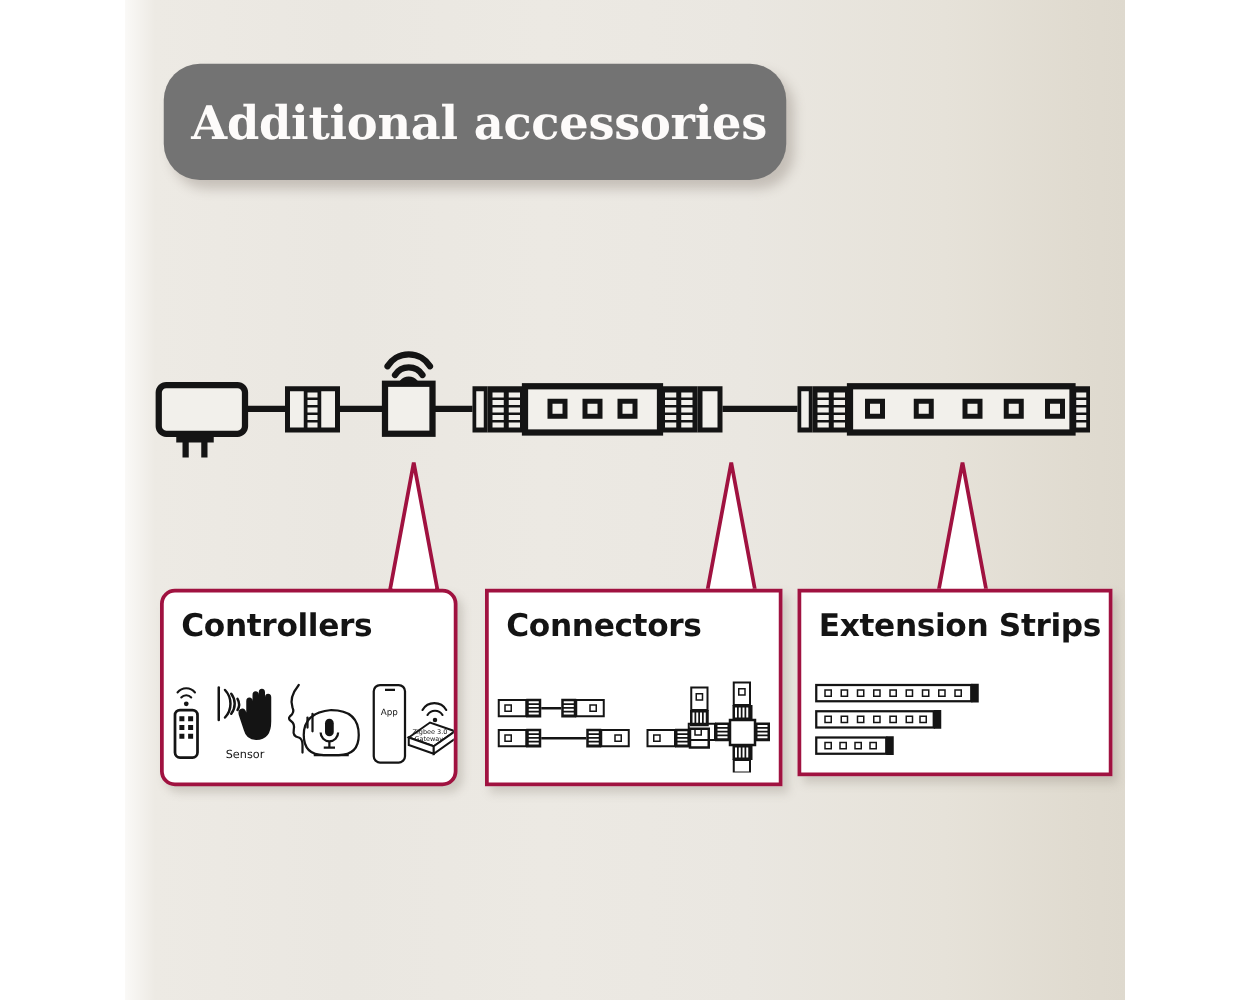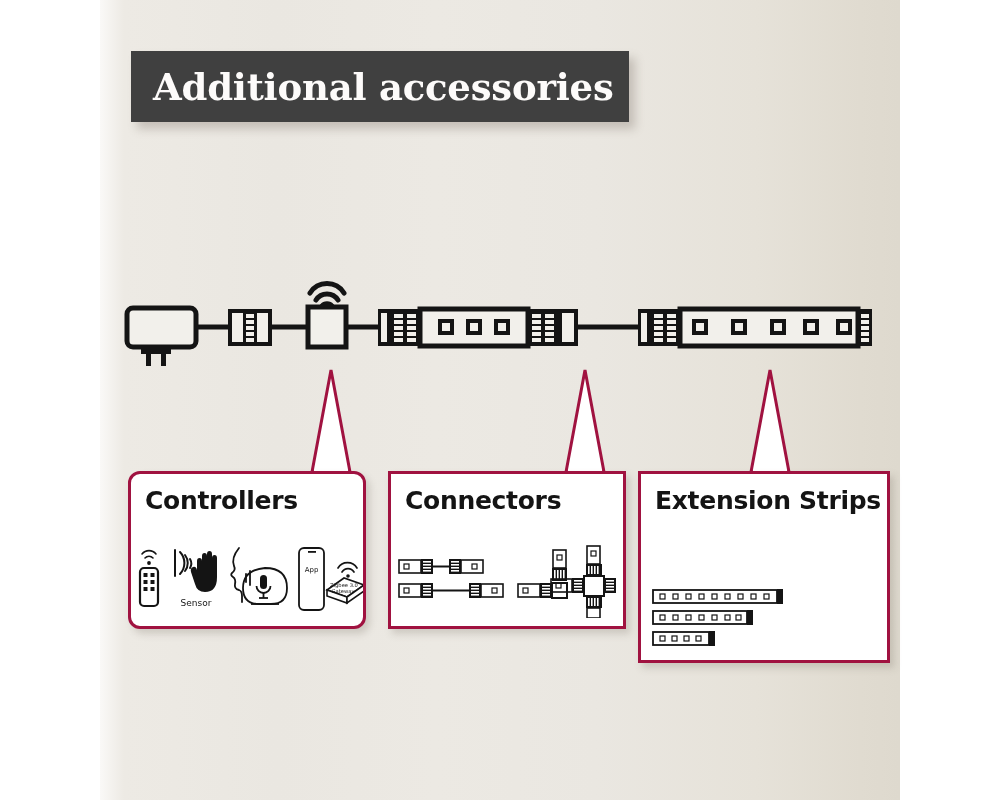--- a/index.html
+++ b/index.html
@@ -26,25 +26,26 @@
       #eae7e1 62%,
       #e6e2d9 82%,
       #e0dbd0 95%,
       #ded9ce 100%);
   }
 
   
   #title-banner {
     position: absolute;
     left: 131px; top: 51px;
-    width: 498px; height: 71px;
-    background: #404040;
+    width: 498px; height: 93px;
+    background: #737373;
     box-shadow: 6px 7px 9px rgba(120,110,100,0.33);
     display: flex;
     align-items: center;
+    border-radius: 29px;
   }
   #title-banner .title-text {
     color: #fdfbfa;
     font-family: "DejaVu Serif", serif;
     font-weight: bold;
     font-size: 37px;
     letter-spacing: -0.2px;
     padding-left: 22px;
     white-space: nowrap;
   }
@@ -69,21 +70,21 @@
     letter-spacing: -0.3px;
     white-space: nowrap;
   }
   .card-icons {
     position: absolute;
     left: 0; right: 0; bottom: 8px;
     height: 78px;
   }
   #card-controllers { left: 128px; top: 471px; width: 238px; height: 158px; border-radius: 12px; }
   #card-connectors  { left: 388px; top: 471px; width: 238px; height: 158px; }
-  #card-extensions  { left: 638px; top: 471px; width: 252px; height: 192px; }
+  #card-extensions  { left: 638px; top: 471px; width: 252px; height: 150px; }
 
   
   #pointers { position: absolute; left: 0; top: 0; width: 1000px; height: 800px; pointer-events: none; }
 
   .icon-svg { display: block; }
   .sensor-label {
     font-family: "DejaVu Sans", sans-serif;
     font-size: 9px;
     fill: #141414;
   }

